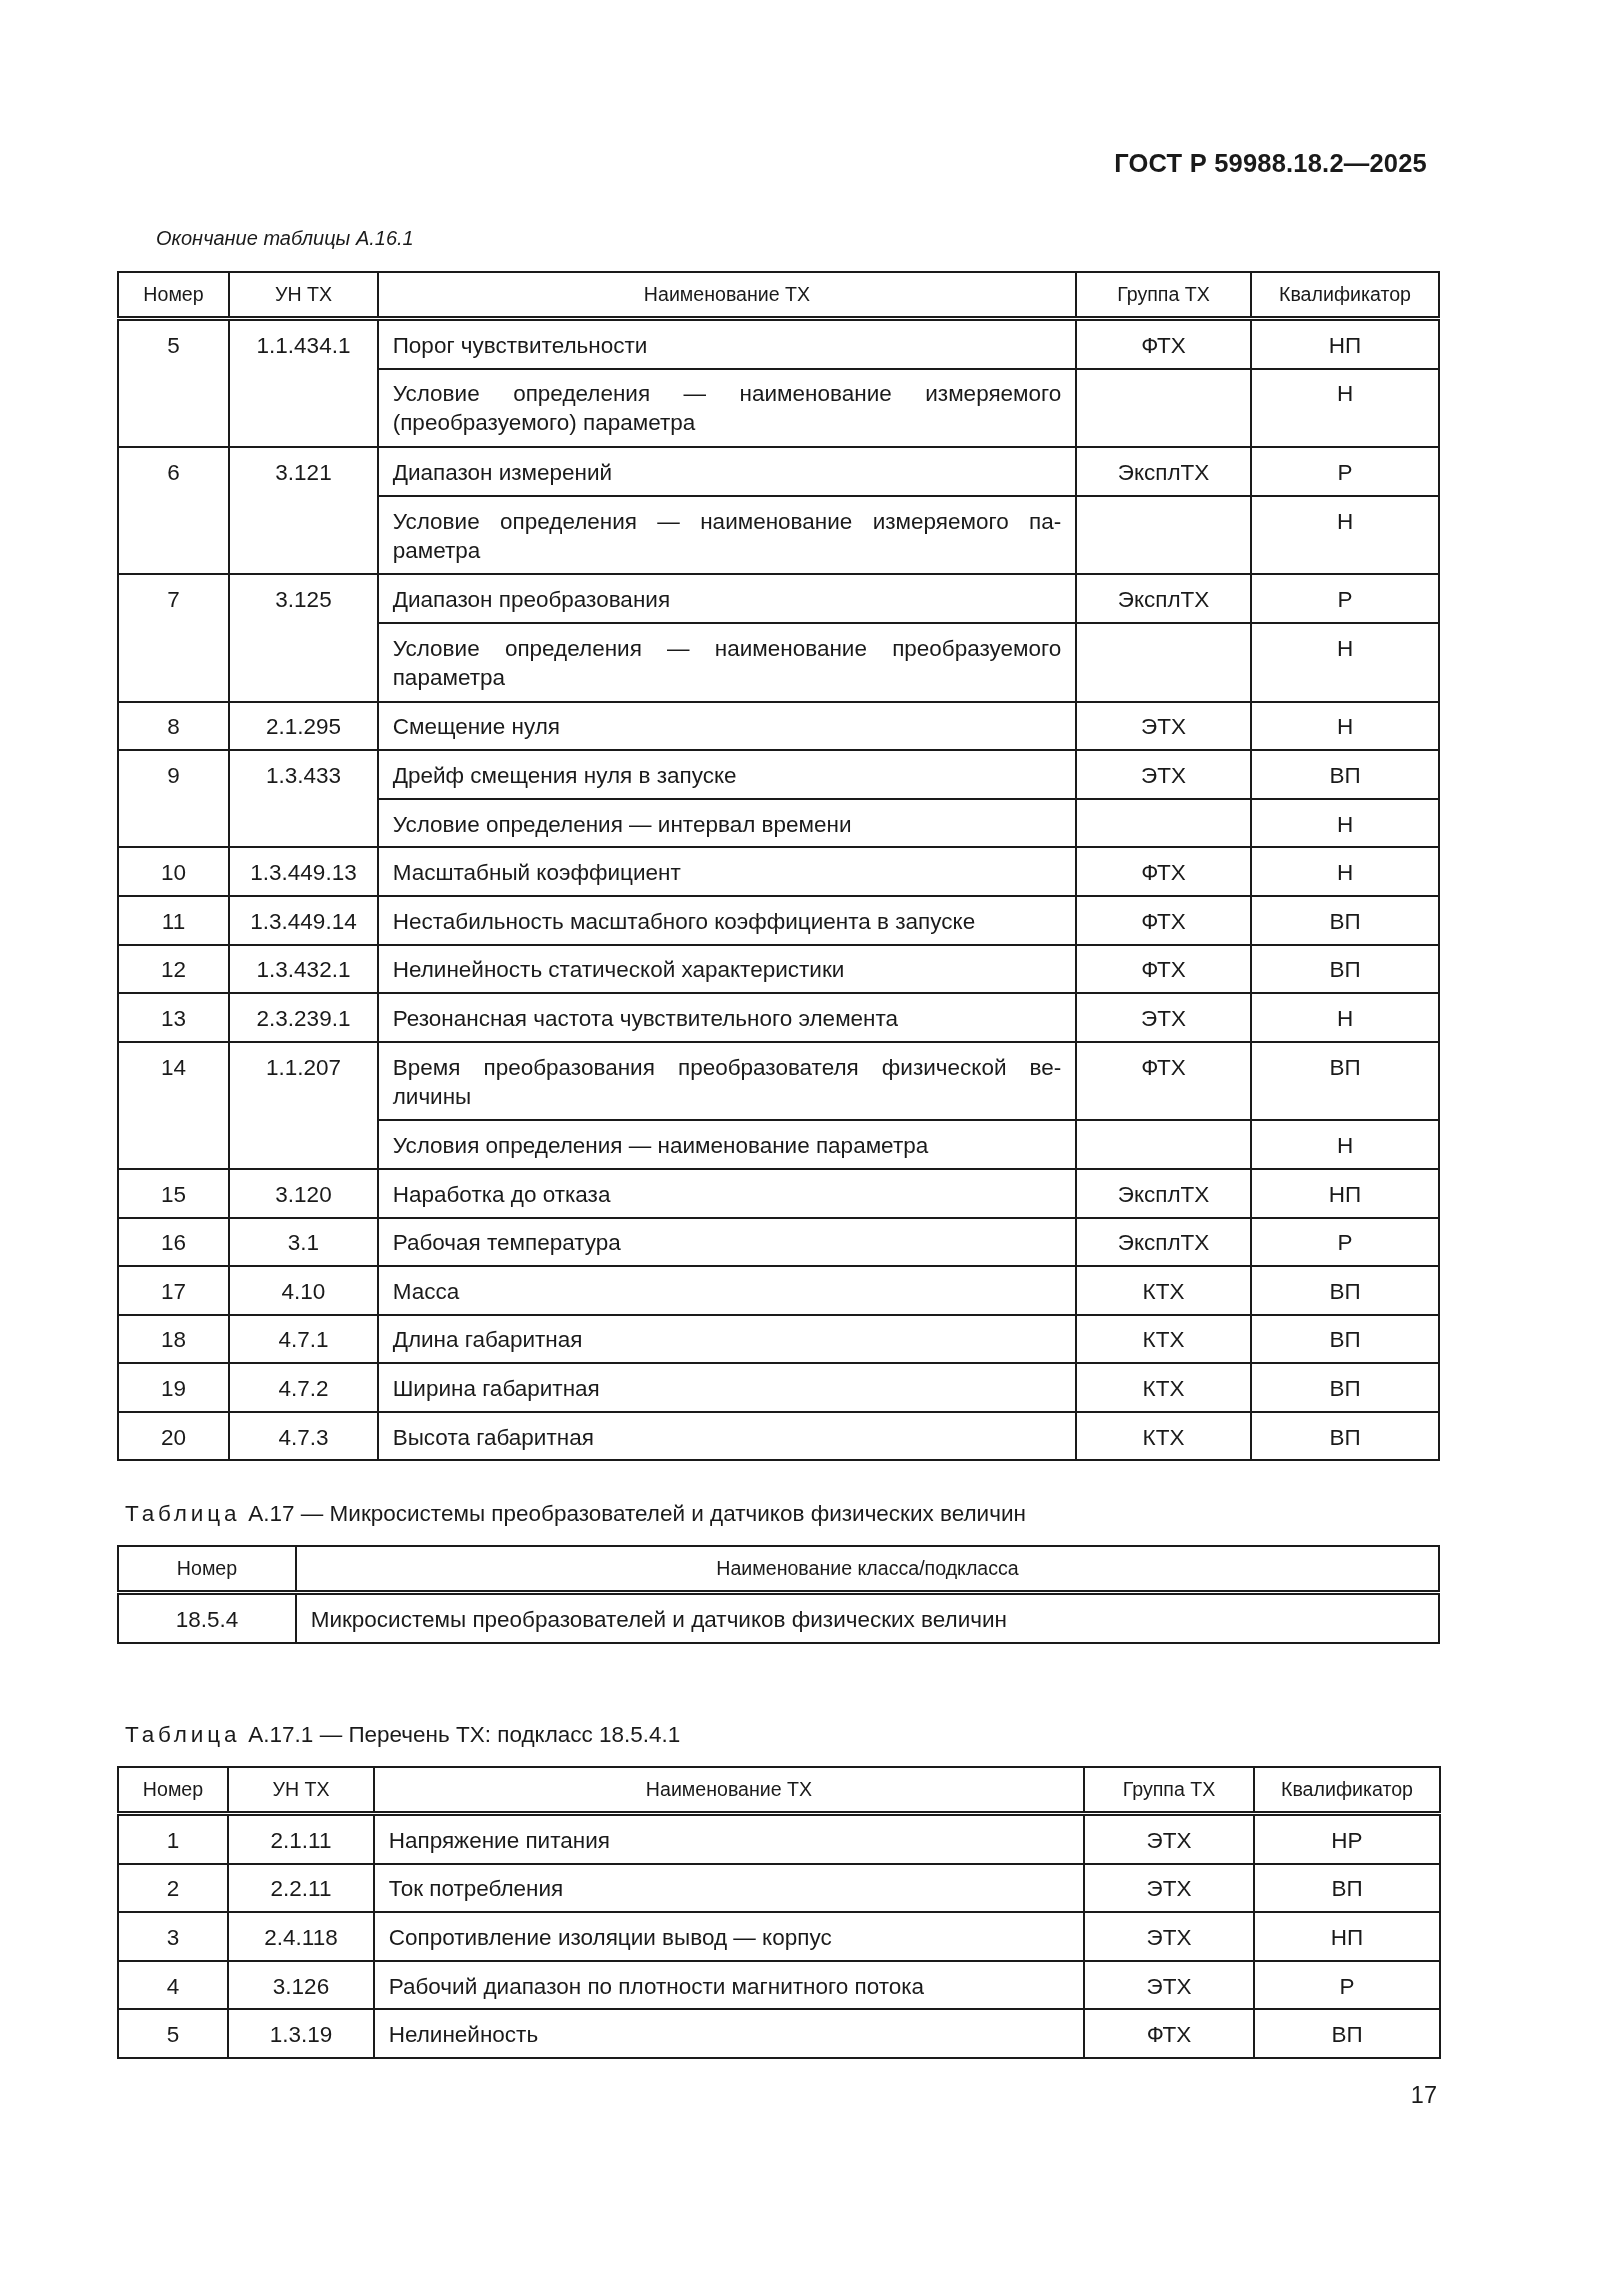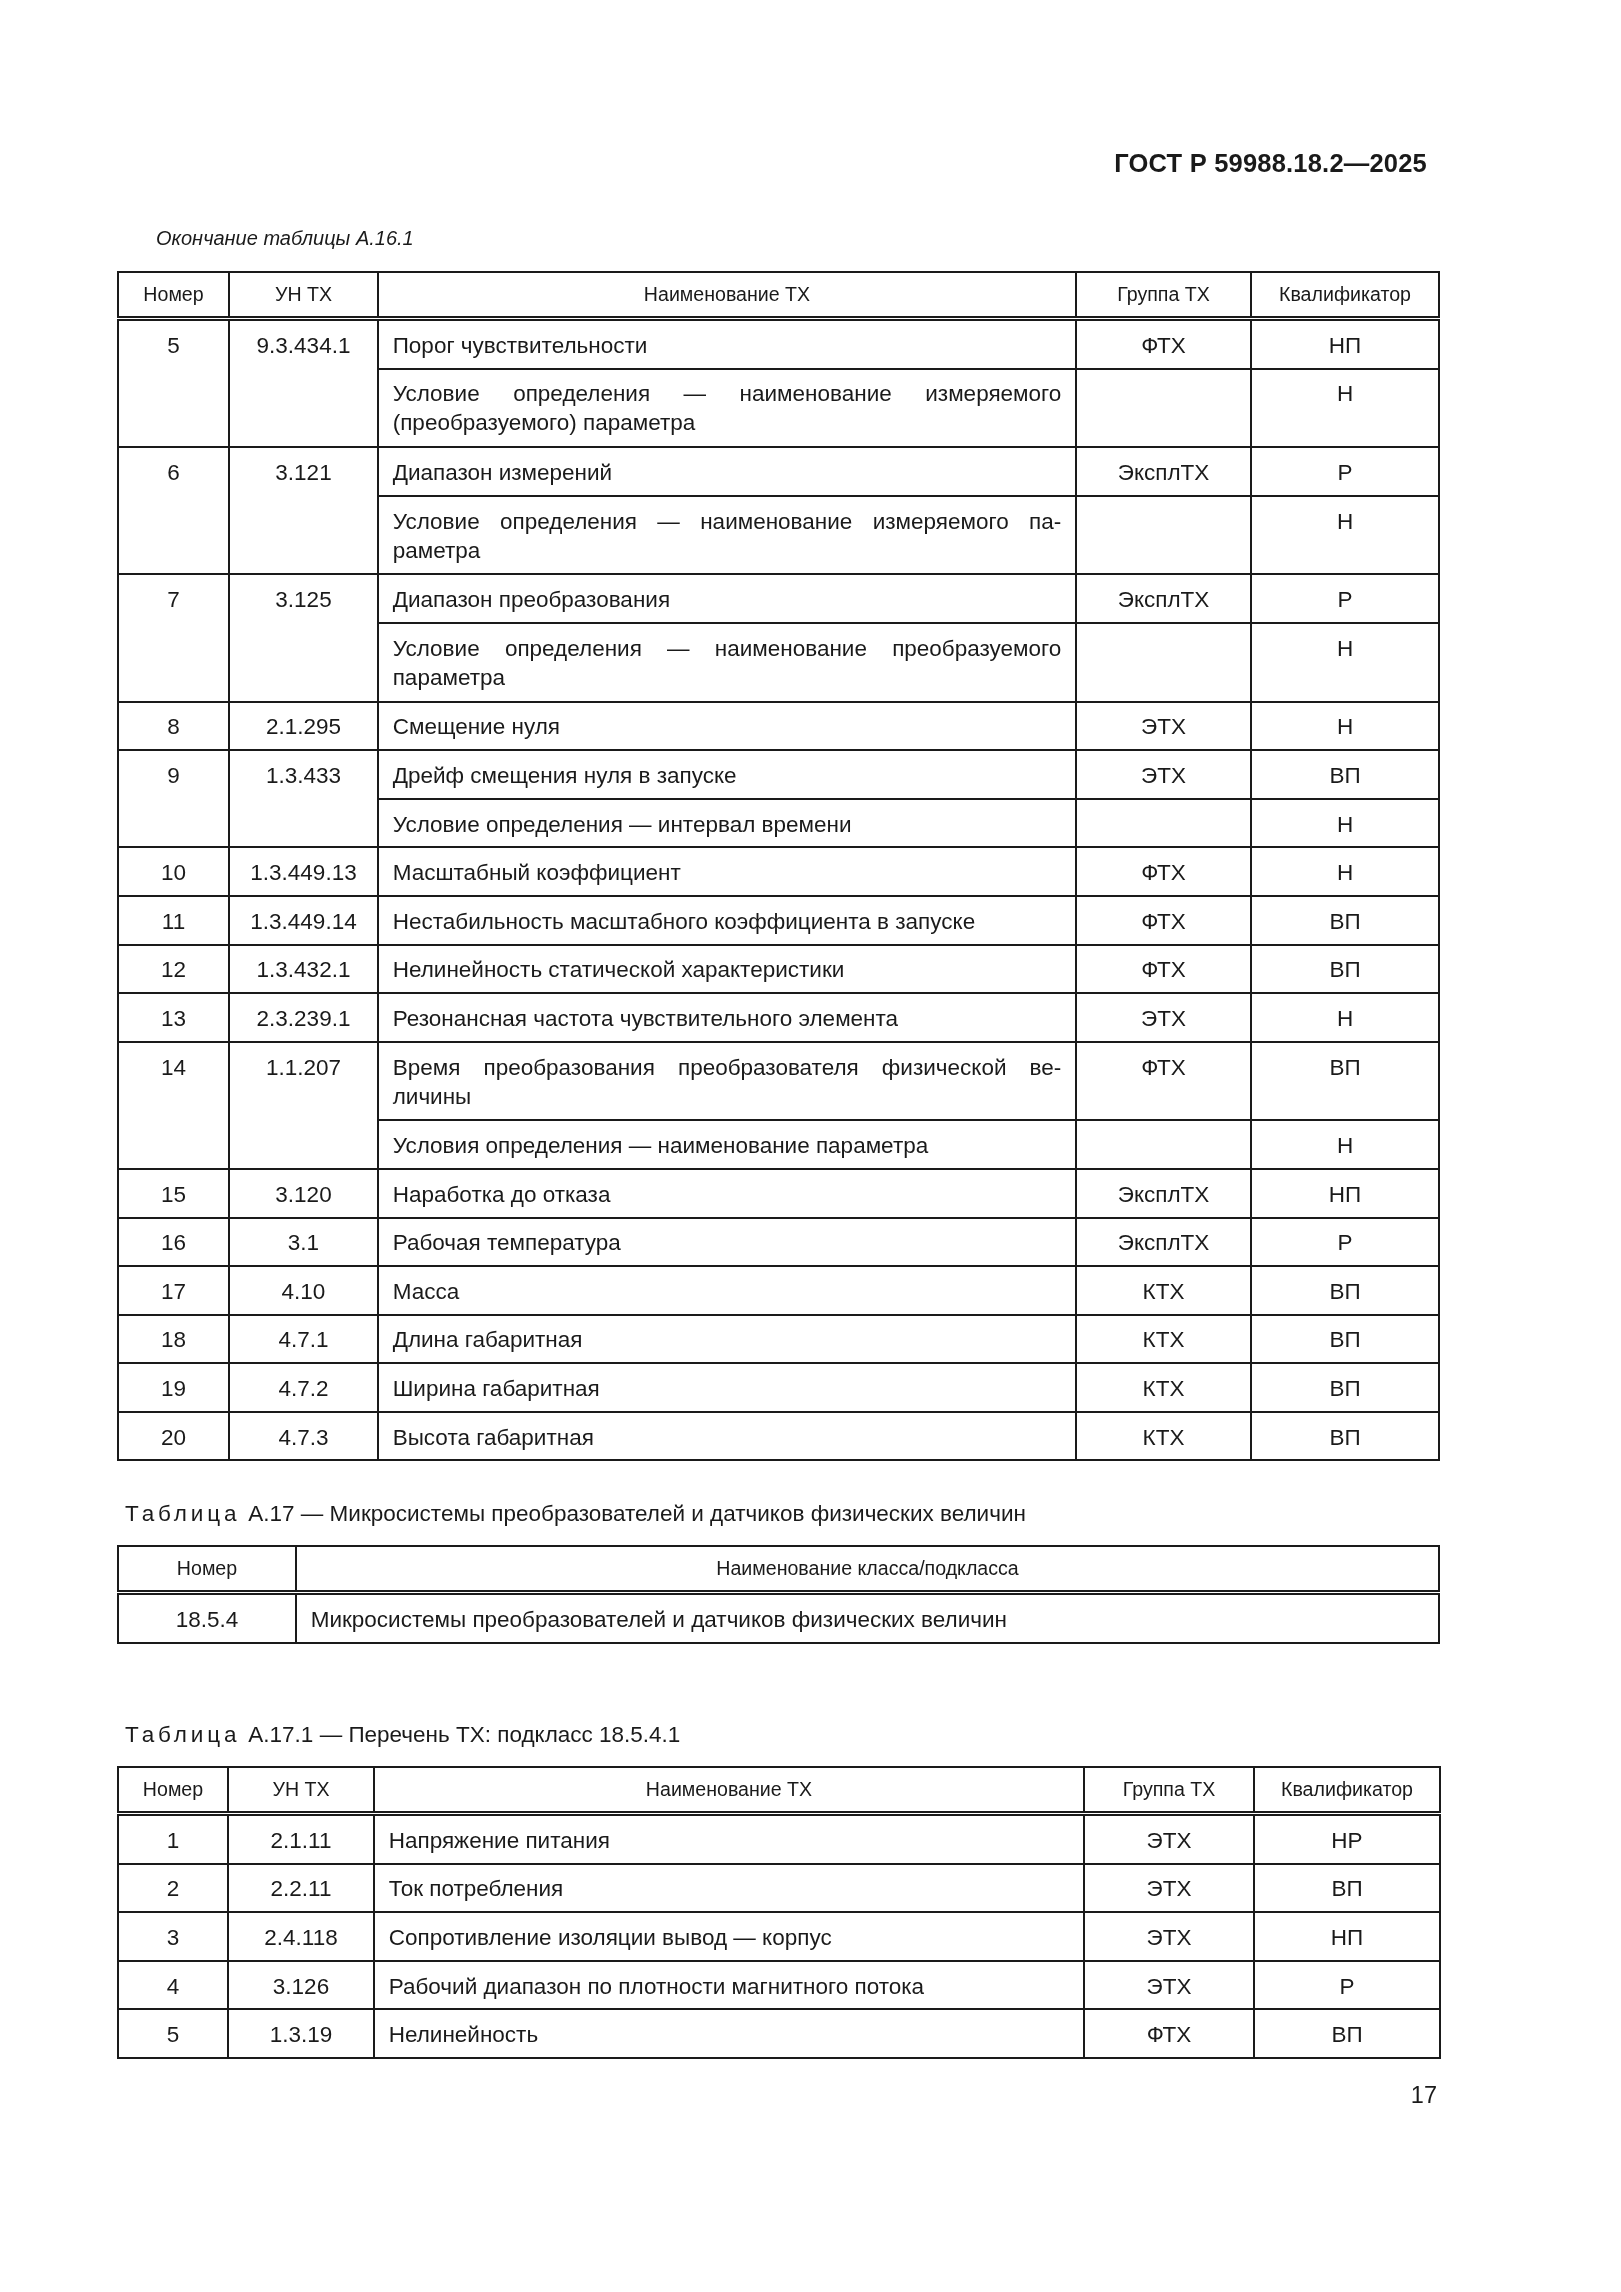--- a/index.html
+++ b/index.html
@@ -72,21 +72,21 @@
       <th>Номер</th>
       <th>УН ТХ</th>
       <th>Наименование ТХ</th>
       <th>Группа ТХ</th>
       <th>Квалификатор</th>
     </tr>
   </thead>
   <tbody id="t1-body">
       <tr class="r1">
         <td class="c" rowspan="2">5</td>
-        <td class="c" rowspan="2">9.3.434.1</td>
+        <td class="c" rowspan="2">1.1.434.1</td>
         <td class="l">Порог чувствительности</td>
         <td class="c">ФТХ</td>
         <td class="c">НП</td>
       </tr>
       <tr class="r2">
         <td class="l">Условие определения — наименование измеряемого (преобразуемого) параметра</td>
         <td class="c"></td>
         <td class="c">Н</td>
       </tr>
       <tr class="r1">

